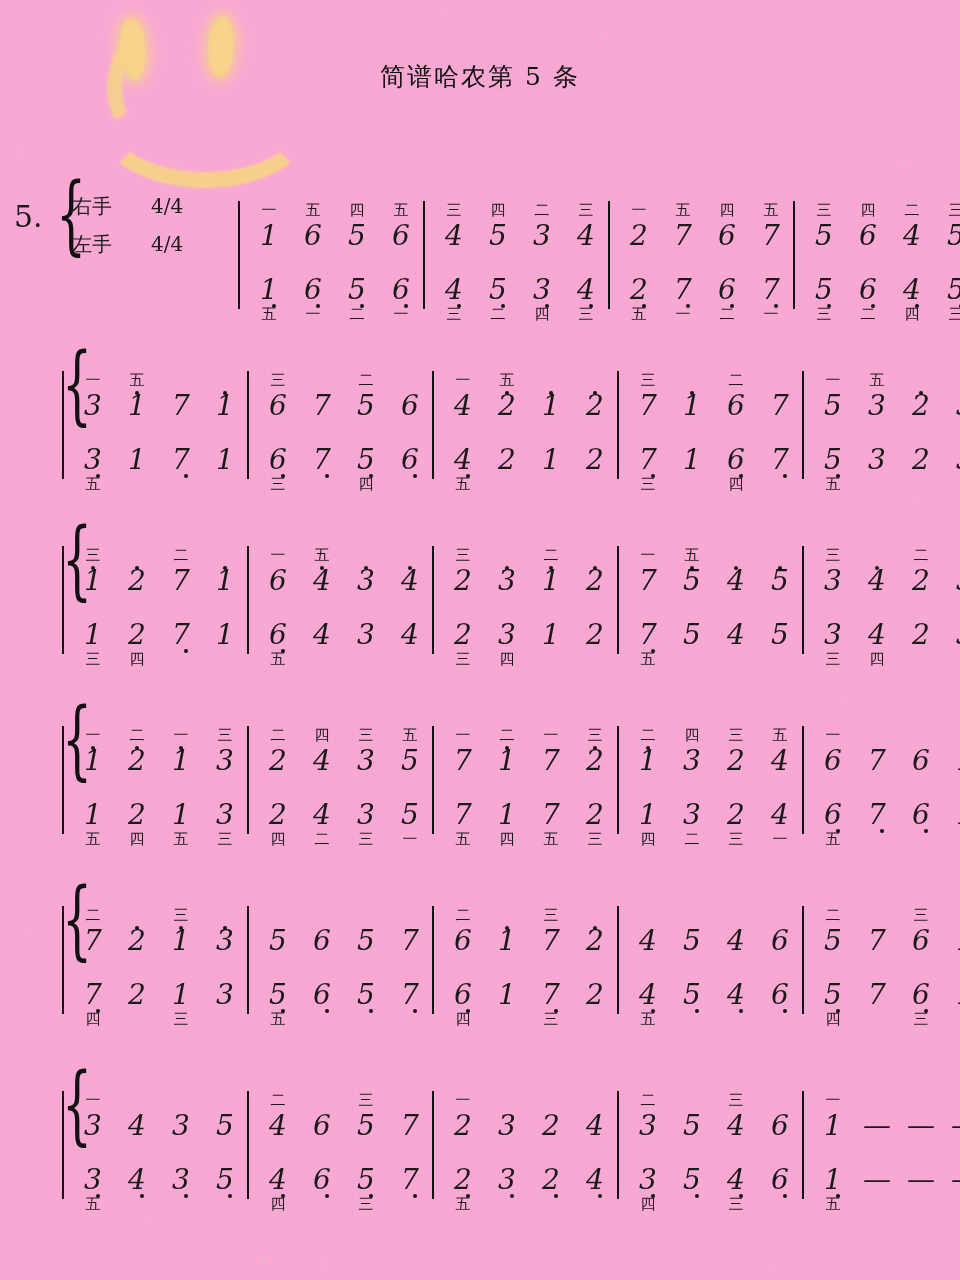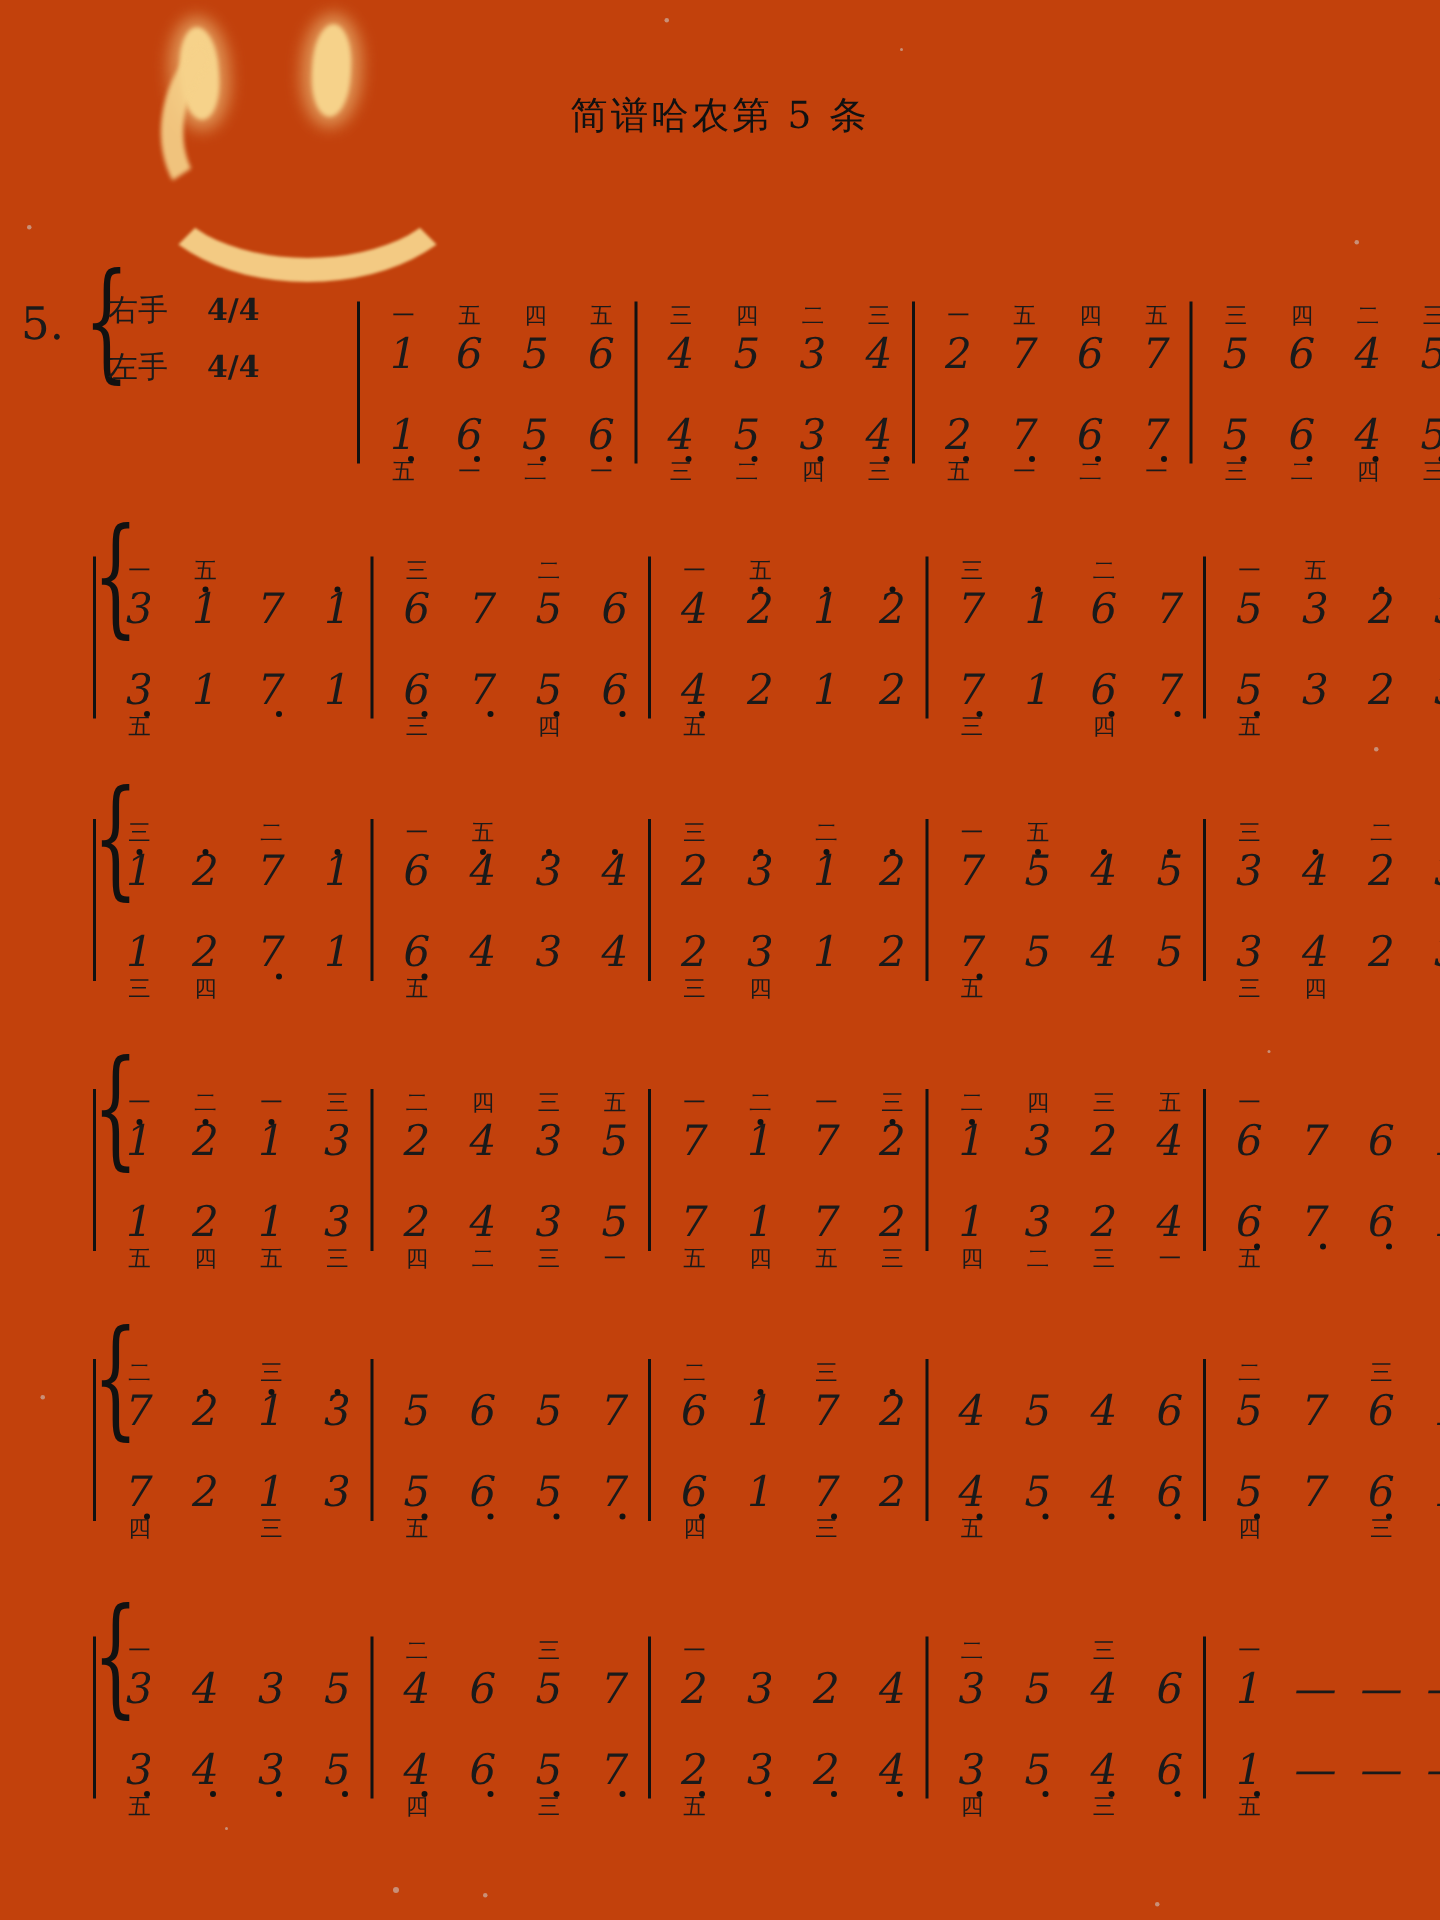--- a/index.html
+++ b/index.html
@@ -13,21 +13,21 @@
     position: relative;
     overflow: hidden;
     font-family: "Liberation Serif", serif;
     color: #1a1a1a;
   }
 
   
   .page {
     position: absolute;
     inset: 0;
-    background: #c2410c;
+    background: #f9a8d4;
   }
   .speck {
     position: absolute;
     background: #cfcfcf;
     border-radius: 50%;
     opacity: .55;
   }
 
   
   .smiley {
@@ -123,21 +123,21 @@
   }
   .labels {
     position: absolute;
     left: 72px;
     top: 12px;
     font-size: 20px;
     font-family: "DejaVu Serif", serif;
     line-height: 38px;
   }
   .labels .lab-row { white-space: nowrap; }
-  .labels .meter { display: inline-block; margin-left: 26px; font-weight: bold; }
+  .labels .meter { display: inline-block; margin-left: 39px; font-weight: normal; }
 
   .staff {
     position: absolute;
     top: 0;
     display: flex;
     align-items: stretch;
   }
   .measure {
     position: relative;
     display: flex;

